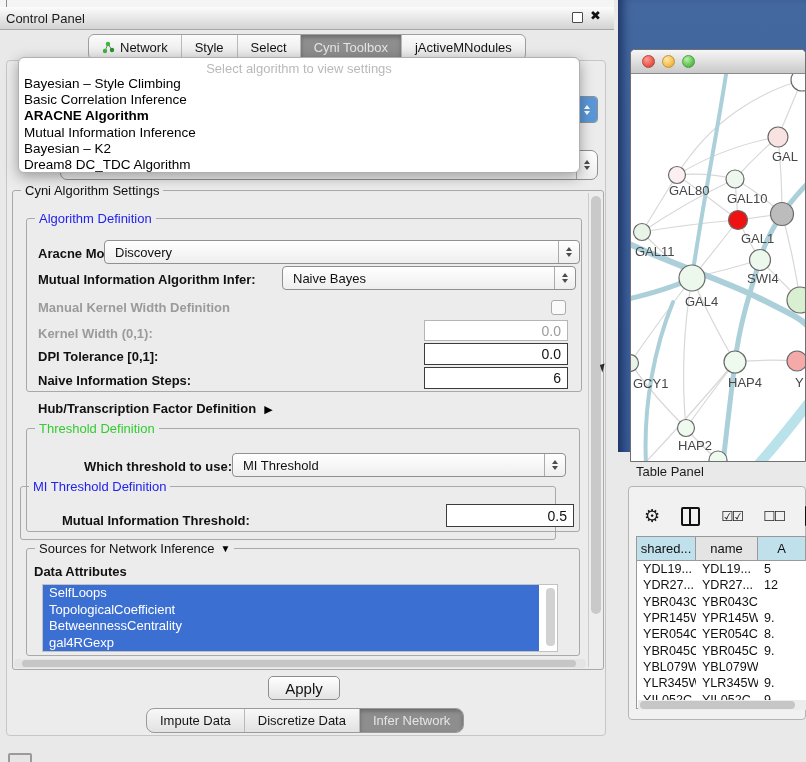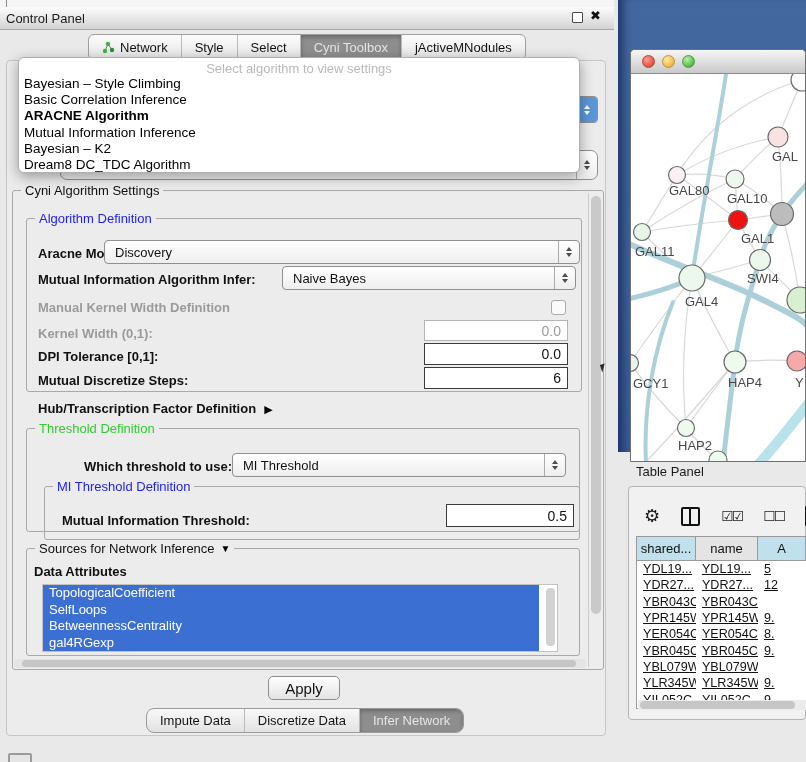--- a/index.html
+++ b/index.html
@@ -85,21 +85,21 @@
   .colsic{width:15px;height:15px;border:2px solid #111;border-radius:2px;position:relative;}
   .colsic:before{content:"";position:absolute;left:6px;top:0;width:2px;height:15px;background:#111;}
   .cbic{font-size:14px;letter-spacing:-2px;color:#222;}
   .docic{width:12px;height:16px;border:2px solid #111;border-radius:1px;background:#fff;}
   .tbl{left:636px;top:536px;width:170px;border:1px solid #999;border-right:none;box-sizing:border-box;background:#fff;}
   .thead{display:flex;height:24px;}
   .th{display:flex;align-items:center;justify-content:center;font-size:13px;border-right:1px solid #9a9a9a;
       border-bottom:1px solid #9a9a9a;box-sizing:border-box;overflow:hidden;}
   .tc1{width:74px;} .tc2{width:78px;} .tc3{width:60px;}
   .trow{display:flex;height:16.3px;align-items:center;}
-  .tcell{font-size:12.6px;padding-left:6px;box-sizing:border-box;white-space:nowrap;overflow:hidden;text-decoration:underline;}
+  .tcell{font-size:12.6px;padding-left:6px;box-sizing:border-box;white-space:nowrap;overflow:hidden;}
   .tbl-hscroll{left:638px;top:700px;width:168px;height:10px;background:#ececec;}
   .tbl-hscroll .thumb{position:absolute;left:2px;top:1px;width:155px;height:8px;background:#c6c6c6;border-radius:4px;}
   .cursor{left:601px;top:364px;width:0;height:0;border-top:8px solid #2b2b2b;border-right:5px solid transparent;transform:rotate(-18deg);}
 </style>
 </head>
 <body>
 
 <div class="abs topstrip">
     <div class="abs vline"></div>
   </div>
@@ -188,52 +188,52 @@
       <span class="tri-up"></span>
       <span class="tri-down"></span>
     </span>
 </div>
 <span class="lbl disabled" style="left:38px;top:300px;">Manual Kernel Width Definition</span>
 <div class="checkbox" style="left:551px;top:300px;"></div>
 <span class="lbl disabled" style="left:38px;top:326px;">Kernel Width (0,1):</span>
 <div class="field disabled" style="left:424px;top:320px;width:144px;height:21px;">0.0</div>
 <span class="lbl" style="left:38px;top:349px;">DPI Tolerance [0,1]:</span>
 <div class="field" style="left:424px;top:343px;width:144px;height:22px;">0.0</div>
-<span class="lbl" style="left:38px;top:373px;">Mutual Discretize Steps:</span>
+<span class="lbl" style="left:38px;top:373px;">Naive Information Steps:</span>
 <div class="field" style="left:424px;top:367px;width:144px;height:22px;">6</div>
 
 <span class="lbl" style="left:38px;top:401px;"><span>Hub/Transcription Factor Definition</span><span class="hub-arrow">▶</span></span>
 
 <div class="abs groupbox" style="left:26px;top:428px;width:554px;height:104px;">
   <span class="gtitle green">Threshold Definition</span>
 </div>
 <span class="lbl" style="left:84px;top:459px;">Which threshold to use:</span>
 <div class="abs combo" style="left:232px;top:453px;width:334px;height:24px;">
   <span class="val">MI Threshold</span>
   <span class="spin">
       <span class="tri-up"></span>
       <span class="tri-down"></span>
     </span>
 </div>
-<div class="abs groupbox" style="left:44px;top:486px;width:536px;height:54px;padding-left:36px;">
+<div class="abs groupbox" style="left:20px;top:486px;width:536px;height:54px;padding-left:36px;">
   <span class="gtitle blue">MI Threshold Definition</span>
 </div>
 <span class="lbl" style="left:46px;top:513px;margin-left:16px;">Mutual Information Threshold:</span>
 <div class="field" style="left:446px;top:504px;width:128px;height:23px;">0.5</div>
 
 <div class="abs groupbox" style="left:26px;top:548px;width:554px;height:108px;">
   <span class="gtitle">
       <span>Sources for Network Inference</span>
       <span class="src-arrow">▼</span>
     </span>
 </div>
 <span class="lbl" style="left:34px;top:564px;">Data Attributes</span>
 <div class="abs attrlist">
+  <div class="attr-item">SelfLoops</div>
   <div class="attr-item">TopologicalCoefficient</div>
-  <div class="attr-item">SelfLoops</div>
   <div class="attr-item">BetweennessCentrality</div>
   <div class="attr-item">gal4RGexp</div>
   <div class="lscroll">
       <div class="thumb"></div>
     </div>
 </div>
 <div class="abs hscroll">
     <div class="thumb"></div>
   </div>
 

